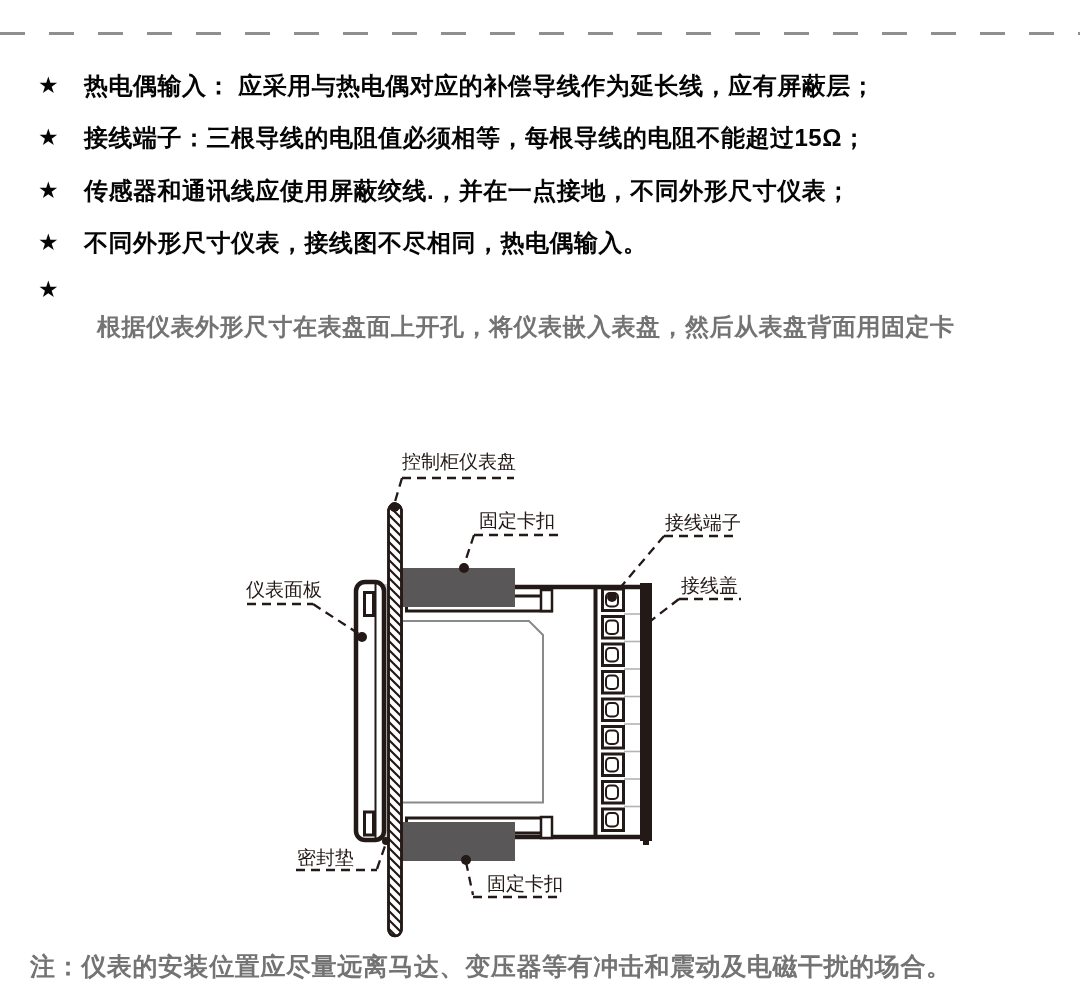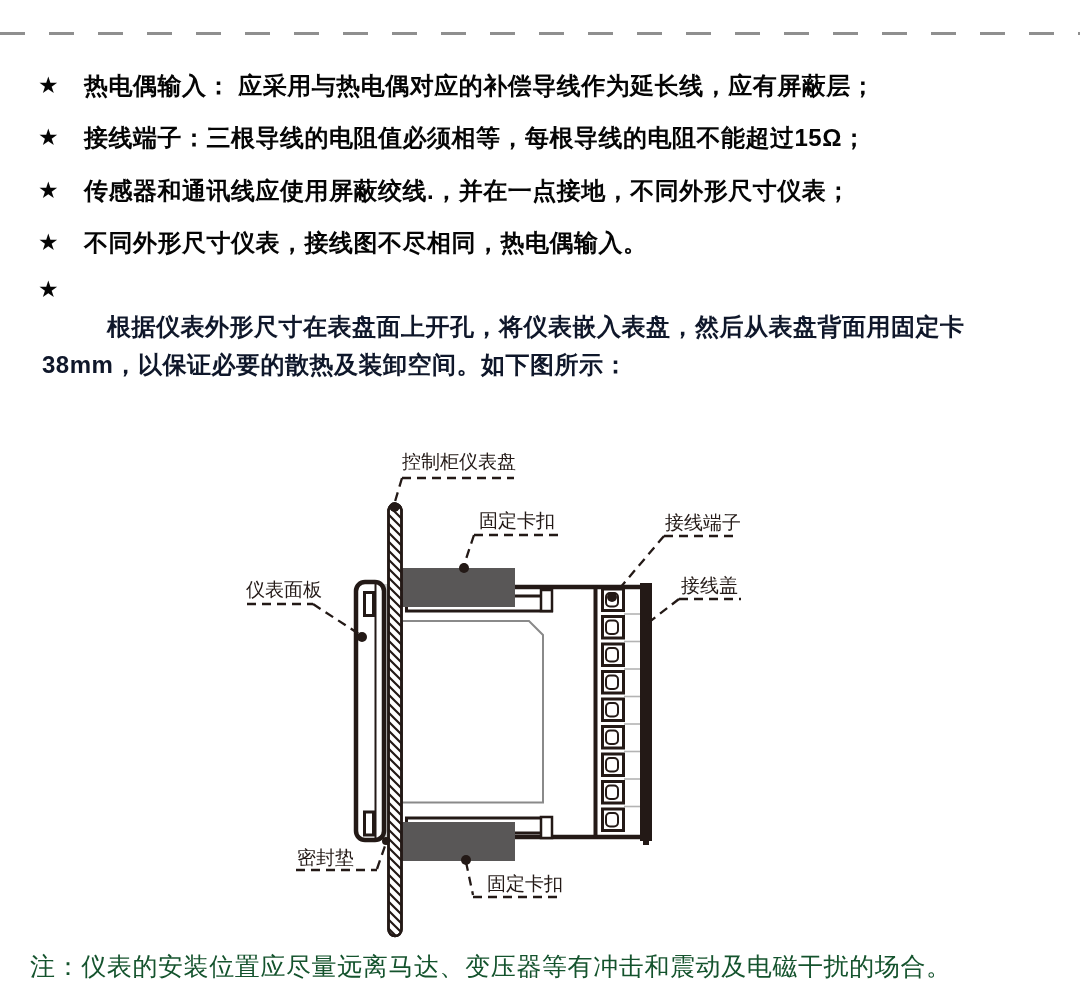--- a/index.html
+++ b/index.html
@@ -15,26 +15,26 @@
     background:repeating-linear-gradient(90deg,#8f8f8f 0 25px,transparent 25px 49px);
   }
   
   .bullet{
     left:38px;display:flex;align-items:flex-start;
     font-weight:bold;font-size:24px;line-height:27px;color:#050505;
     letter-spacing:0.5px;white-space:nowrap;
   }
   .bullet .star{width:27px;font-size:23px;margin-right:19px;flex:0 0 auto;}
   
-  .para{left:42px;top:308px;width:1010px;font-weight:bold;font-size:24px;
-        line-height:38px;color:#0f172a;letter-spacing:0.5px;}
+  .para{left:32px;top:308px;width:1010px;font-weight:bold;font-size:24px;
+        line-height:38px;color:#737373;letter-spacing:0.5px;}
   .para .line{white-space:nowrap;}
   .para .line.indent{text-indent:65px;}
   
-  .note{left:30px;top:950px;font-weight:normal;font-size:25px;color:#14532d;
+  .note{left:30px;top:950px;font-weight:bold;font-size:25px;color:#737373;
         letter-spacing:0.6px;white-space:nowrap;}
   
   .diagram{left:0;top:440px;}
   .diagram text{
     font-family:"Liberation Sans","DejaVu Sans",sans-serif;
     font-size:19px;fill:#231916;
   }
 </style>
 </head>
 <body>
@@ -56,21 +56,20 @@
 <div class="abs bullet" style="top:229px">
   <span class="star">★</span>
   <span>不同外形尺寸仪表，接线图不尽相同，热电偶输入。</span>
 </div>
 <div class="abs bullet" style="top:276px">
   <span class="star">★</span>
 </div>
 
 <div class="abs para">
   <div class="line indent">根据仪表外形尺寸在表盘面上开孔，将仪表嵌入表盘，然后从表盘背面用固定卡</div>
-  <div class="line">38mm，以保证必要的散热及装卸空间。如下图所示：</div>
 </div>
 
 <svg class="abs diagram" width="1080" height="510" viewBox="0 440 1080 510">
   <defs>
     <pattern id="hatch" width="9" height="9" patternUnits="userSpaceOnUse">
       <path d="M-2,-2 l13,13 M-2,7 l13,13 M7,-2 l13,13" stroke="#231916" stroke-width="2.2"></path>
     </pattern>
   </defs>
 
   <g>

